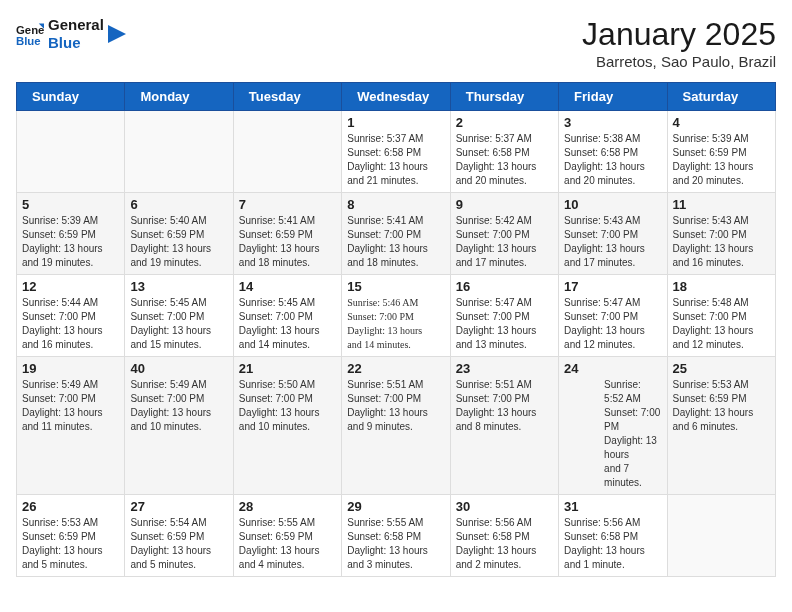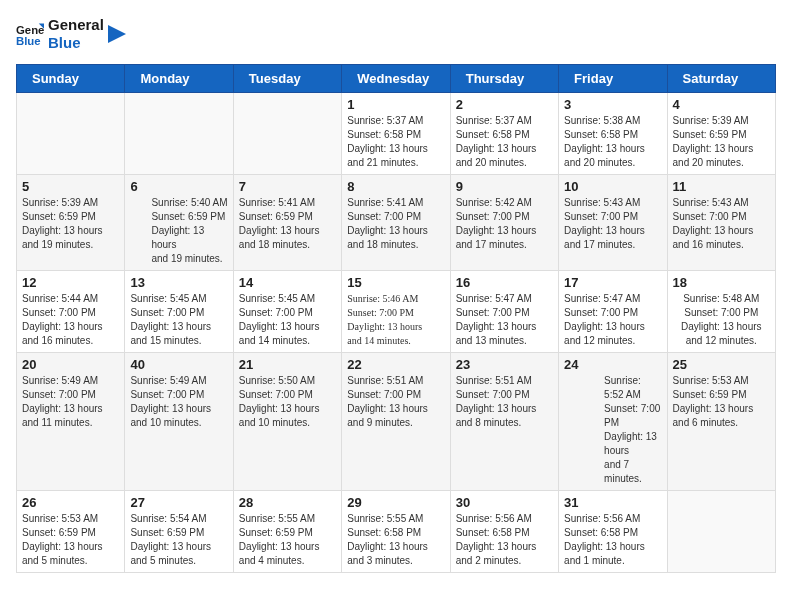--- a/index.html
+++ b/index.html
@@ -85,20 +85,24 @@
       <polygon points="26,4 32,4 32,10" fill="#1565c0"></polygon>
     </svg>
     <div style="line-height:1.2">
       <div style="font-size:15px;font-weight:bold;color:#1a1a1a;">General</div>
       <div style="font-size:15px;font-weight:bold;color:#1565c0;">Blue</div>
     </div>
     <svg width="18" height="18" viewBox="0 0 20 20">
       <polygon points="0,0 20,10 0,20" fill="#1565c0"></polygon>
     </svg>
   </div>
+  <div class="title-block">
+    <div class="calendar-title">January 2025</div>
+    <div class="calendar-subtitle">Barretos, Sao Paulo, Brazil</div>
+  </div>
 </div>
 
 <table>
   <thead>
     <tr id="header-row">
         <th>Sunday</th>
         <th>Monday</th>
         <th>Tuesday</th>
         <th>Wednesday</th>
         <th>Thursday</th>
@@ -143,21 +147,21 @@
       <tr>
         <td>
           <div class="day-num">5</div>
           <div class="day-info" style="white-space: pre-line;">Sunrise: 5:39 AM
 Sunset: 6:59 PM
 Daylight: 13 hours
 and 19 minutes.</div>
         </td>
         <td>
           <div class="day-num">6</div>
-          <div class="day-info" style="white-space: pre-line; margin-left: 21px;">Sunrise: 5:40 AM
+          <div class="day-info" style="white-space: pre-line;">Sunrise: 5:40 AM
 Sunset: 6:59 PM
 Daylight: 13 hours
 and 19 minutes.</div>
         </td>
         <td>
           <div class="day-num">7</div>
           <div class="day-info" style="white-space: pre-line;">Sunrise: 5:41 AM
 Sunset: 6:59 PM
 Daylight: 13 hours
 and 18 minutes.</div>
@@ -229,29 +233,29 @@
         </td>
         <td>
           <div class="day-num">17</div>
           <div class="day-info" style="white-space: pre-line;">Sunrise: 5:47 AM
 Sunset: 7:00 PM
 Daylight: 13 hours
 and 12 minutes.</div>
         </td>
         <td>
           <div class="day-num">18</div>
-          <div class="day-info" style="white-space: pre-line; text-align: center;">Sunrise: 5:48 AM
+          <div class="day-info" style="white-space: pre-line;">Sunrise: 5:48 AM
 Sunset: 7:00 PM
 Daylight: 13 hours
 and 12 minutes.</div>
         </td>
       </tr>
       <tr>
         <td>
-          <div class="day-num">20</div>
+          <div class="day-num">19</div>
           <div class="day-info" style="white-space: pre-line;">Sunrise: 5:49 AM
 Sunset: 7:00 PM
 Daylight: 13 hours
 and 11 minutes.</div>
         </td>
         <td>
           <div class="day-num">40</div>
           <div class="day-info" style="white-space: pre-line;">Sunrise: 5:49 AM
 Sunset: 7:00 PM
 Daylight: 13 hours

